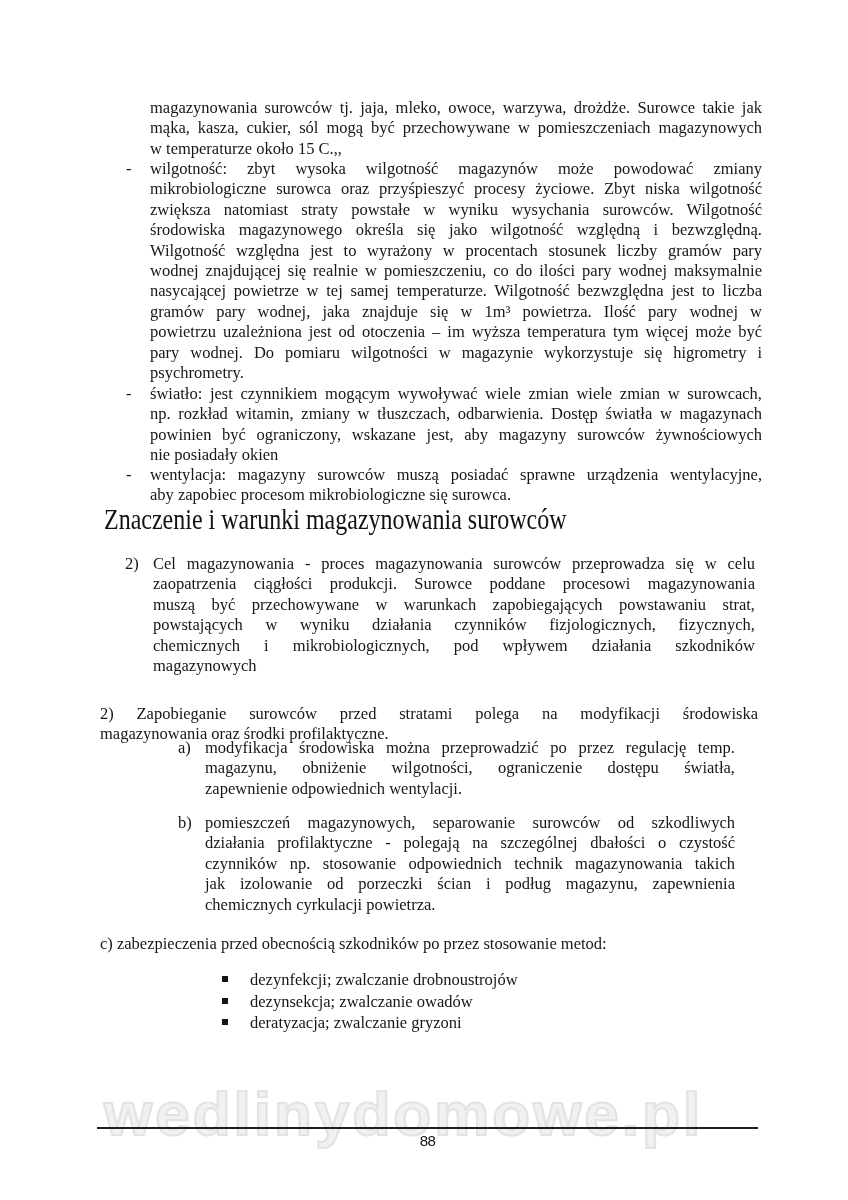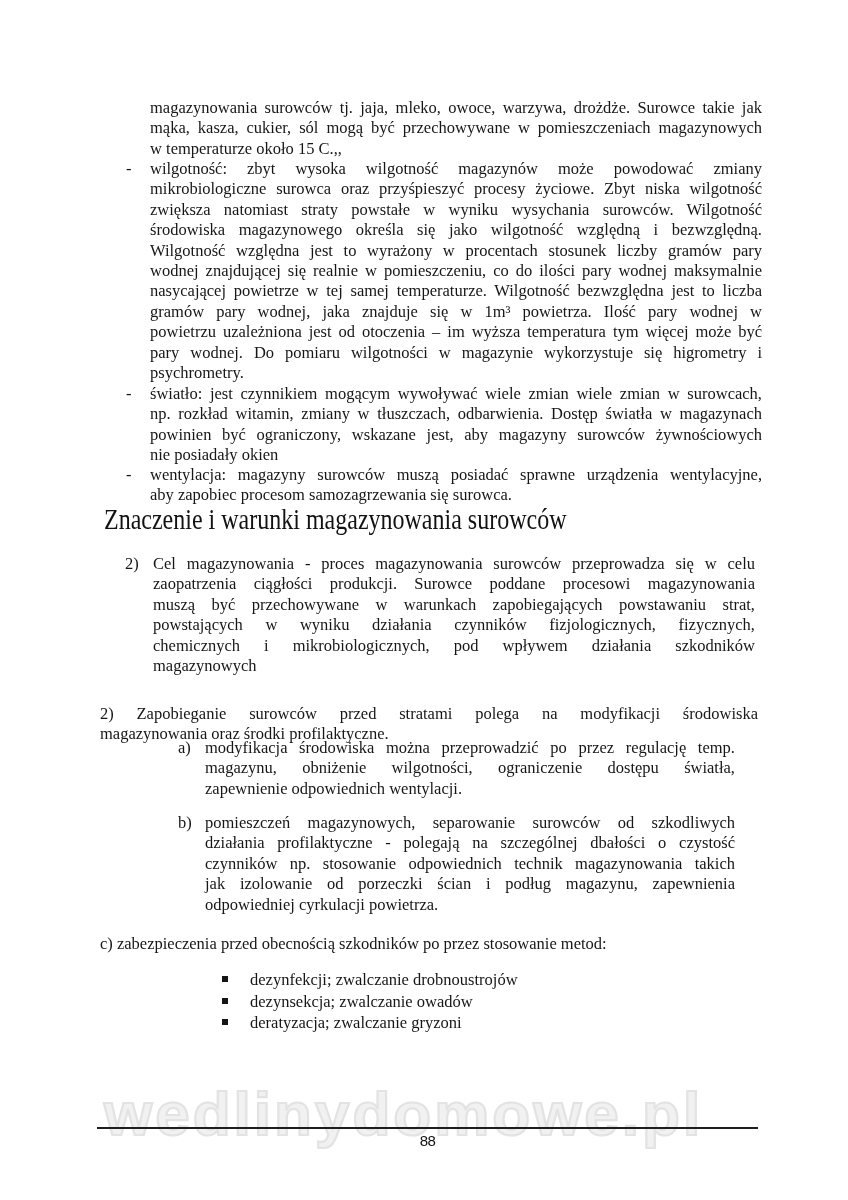--- a/index.html
+++ b/index.html
@@ -86,21 +86,21 @@
         <div class="line">np. rozkład witamin, zmiany w tłuszczach, odbarwienia. Dostęp światła w magazynach</div>
         <div class="line">powinien być ograniczony, wskazane jest, aby magazyny surowców żywnościowych</div>
         <div class="line last">nie posiadały okien</div>
       </div>
   </div>
 
   <div class="block b-dash3">
     <span class="marker dash-mk">-</span>
     <div>
         <div class="line">wentylacja: magazyny surowców muszą posiadać sprawne urządzenia wentylacyjne,</div>
-        <div class="line last">aby zapobiec procesom samozagrzewania się surowca.</div>
+        <div class="line last">aby zapobiec procesom mikrobiologiczne się surowca.</div>
       </div>
   </div>
 
   <div class="heading">Znaczenie i warunki magazynowania surowców</div>
 
   <div class="block b-item2">
     <span class="marker num-mk">2)</span>
     <div>
         <div class="line">Cel magazynowania - proces magazynowania surowców przeprowadza się w celu</div>
         <div class="line">zaopatrzenia ciągłości produkcji. Surowce poddane procesowi magazynowania</div>
@@ -125,21 +125,21 @@
       </div>
   </div>
 
   <div class="block b-lett-b">
     <span class="marker lett-mk">b)</span>
     <div>
         <div class="line">pomieszczeń magazynowych, separowanie surowców od szkodliwych</div>
         <div class="line">działania profilaktyczne - polegają na szczególnej dbałości o czystość</div>
         <div class="line">czynników np. stosowanie odpowiednich technik magazynowania takich</div>
         <div class="line">jak izolowanie od porzeczki ścian i podług magazynu, zapewnienia</div>
-        <div class="line last">odpowiedniej cyrkulacji powietrza.</div>
+        <div class="line last">chemicznych cyrkulacji powietrza.</div>
       </div>
   </div>
 
   <div class="c-line">c) zabezpieczenia przed obecnością szkodników po przez stosowanie metod:</div>
 
   <div class="bullets">
     <div class="bullet-row">
       <span class="sq"></span>
       <span>dezynfekcji; zwalczanie drobnoustrojów</span>
     </div>

